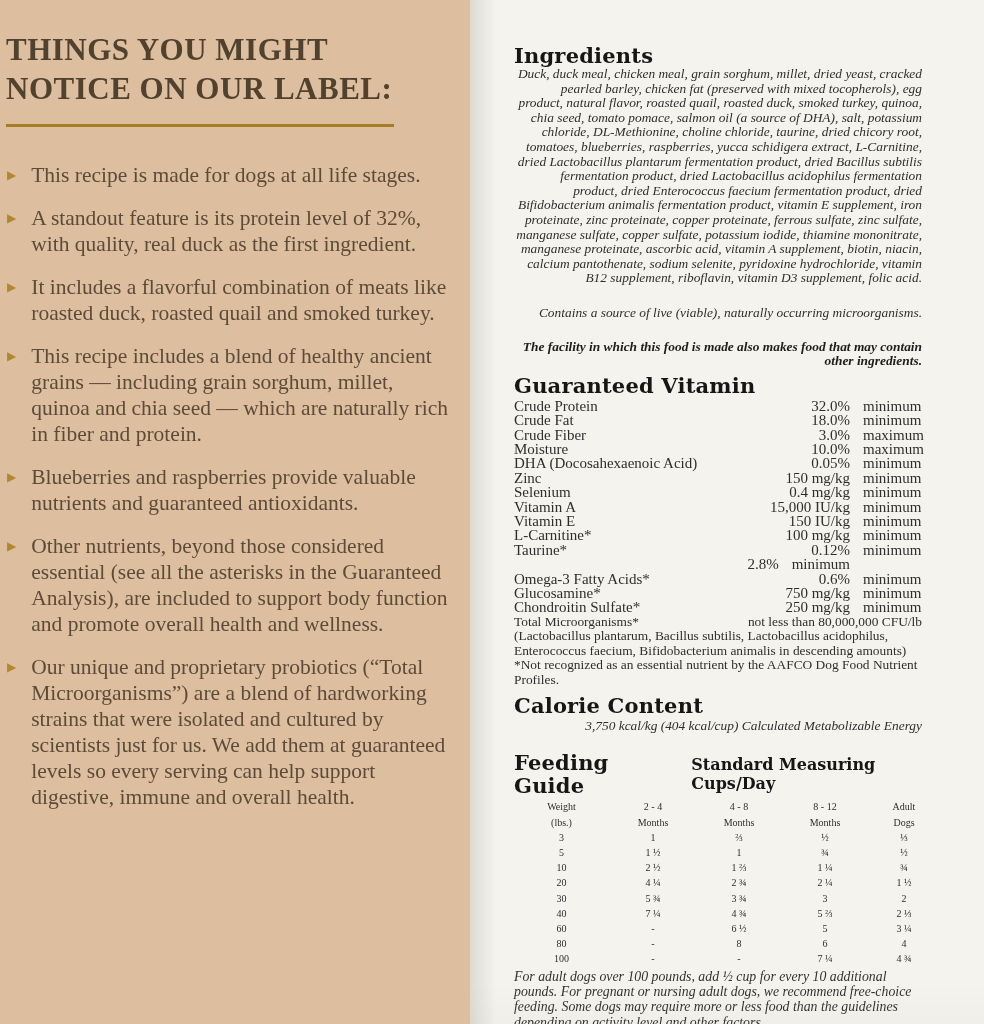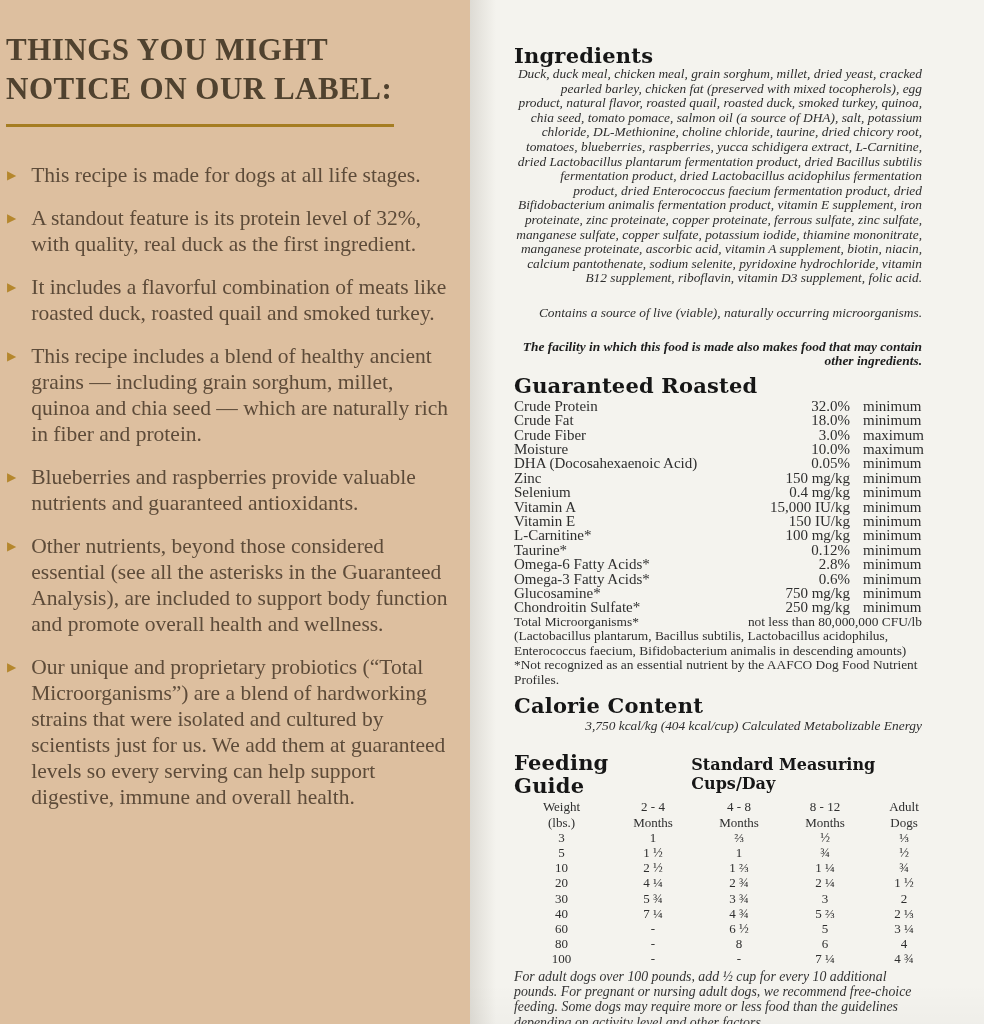--- a/index.html
+++ b/index.html
@@ -125,21 +125,21 @@
     font-family: "DejaVu Serif", "Liberation Serif", serif;
     font-size: 16px;
     font-weight: 700;
     color: #161616;
   }
   .fg-table { width: 425px; margin-top: 2px; }
   .fg-header, .fg-row {
     display: grid;
     grid-template-columns: 95px 88px 84px 88px 70px;
     text-align: center;
-    font-size: 13px;
+    font-size: 10px;
     line-height: 15.2px;
   }
   .fg-th span { display: block; }
   .fg-note {
     font-style: italic;
     font-size: 13.8px;
     line-height: 15.4px;
     color: #333333;
     margin-top: 2px;
   }
@@ -193,21 +193,21 @@
   <div class="right-panel">
 
     <div class="section section-first">
       <div class="rp-heading">Ingredients</div>
       <div class="rp-body">Duck, duck meal, chicken meal, grain sorghum, millet, dried yeast, cracked pearled barley, chicken fat (preserved with mixed tocopherols), egg product, natural flavor, roasted quail, roasted duck, smoked turkey, quinoa, chia seed, tomato pomace, salmon oil (a source of DHA), salt, potassium chloride, DL-Methionine, choline chloride, taurine, dried chicory root, tomatoes, blueberries, raspberries, yucca schidigera extract, L-Carnitine, dried Lactobacillus plantarum fermentation product, dried Bacillus subtilis fermentation product, dried Lactobacillus acidophilus fermentation product, dried Enterococcus faecium fermentation product, dried Bifidobacterium animalis fermentation product, vitamin E supplement, iron proteinate, zinc proteinate, copper proteinate, ferrous sulfate, zinc sulfate, manganese sulfate, copper sulfate, potassium iodide, thiamine mononitrate, manganese proteinate, ascorbic acid, vitamin A supplement, biotin, niacin, calcium pantothenate, sodium selenite, pyridoxine hydrochloride, vitamin B12 supplement, riboflavin, vitamin D3 supplement, folic acid.</div>
       <div class="rp-body contains-note">Contains a source of live (viable), naturally occurring microorganisms.</div>
       <div class="rp-body facility-note">The facility in which this food is made also makes food that may contain other ingredients.</div>
     </div>
 
     <div class="section">
-      <div class="rp-heading">Guaranteed Roasted</div>
+      <div class="rp-heading">Guaranteed Vitamin</div>
       <div class="ga-table">
           <div class="ga-row">
             <span class="ga-name">Crude Protein</span>
             <span class="ga-value">32.0%</span>
             <span class="ga-qual">minimum</span>
           </div>
           <div class="ga-row">
             <span class="ga-name">Crude Fat</span>
             <span class="ga-value">18.0%</span>
             <span class="ga-qual">minimum</span>
@@ -251,21 +251,20 @@
             <span class="ga-name">L-Carnitine*</span>
             <span class="ga-value">100 mg/kg</span>
             <span class="ga-qual">minimum</span>
           </div>
           <div class="ga-row">
             <span class="ga-name">Taurine*</span>
             <span class="ga-value">0.12%</span>
             <span class="ga-qual">minimum</span>
           </div>
           <div class="ga-row">
-            <span class="ga-name">Omega-6 Fatty Acids*</span>
             <span class="ga-value">2.8%</span>
             <span class="ga-qual">minimum</span>
           </div>
           <div class="ga-row">
             <span class="ga-name">Omega-3 Fatty Acids*</span>
             <span class="ga-value">0.6%</span>
             <span class="ga-qual">minimum</span>
           </div>
           <div class="ga-row">
             <span class="ga-name">Glucosamine*</span>

